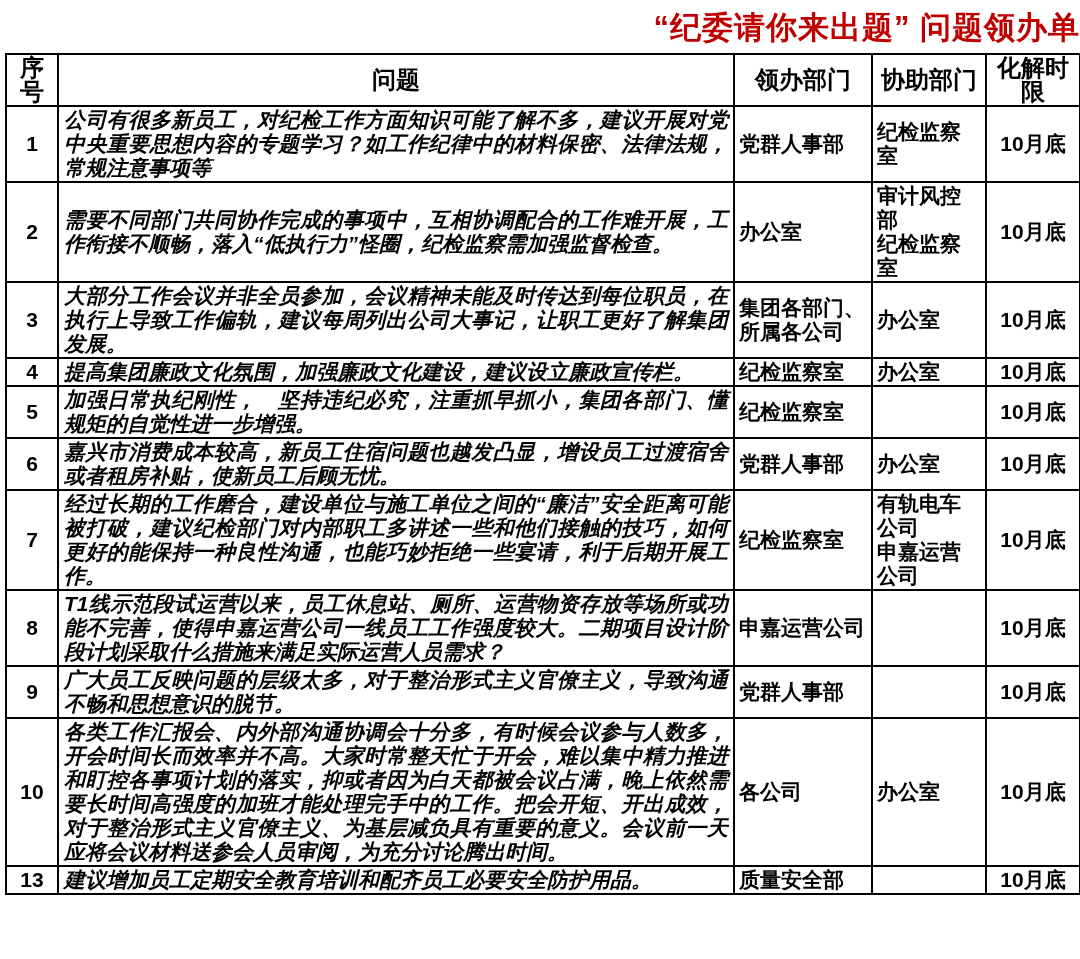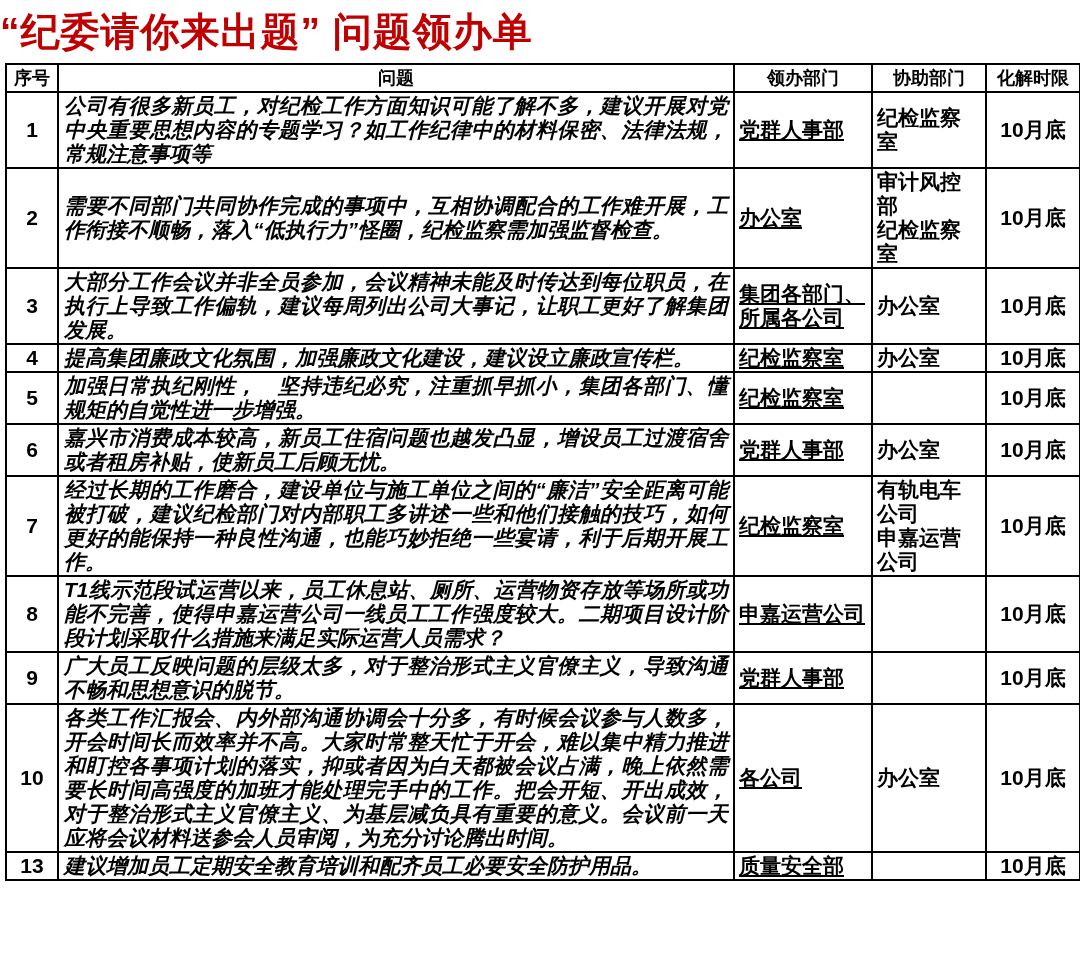--- a/index.html
+++ b/index.html
@@ -6,53 +6,53 @@
   html, body {
     margin: 0; padding: 0;
     width: 1080px;
     background: #ffffff;
     color: #000000;
     font-family: "Liberation Sans", sans-serif;
     font-weight: 700;
   }
   .page { width: 1080px; }
   .title {
-    text-align: left;
-    font-size: 39px;
+    text-align: right;
+    font-size: 31px;
     line-height: 1.2;
     color: #c00000;
     padding: 9px 0 7px 0;
     letter-spacing: 1px;
     font-weight: 700;
   }
   table.assign-table {
     border-collapse: collapse;
     table-layout: fixed;
     width: 1074px;
     margin-left: 5px;
   }
   .assign-table th, .assign-table td {
     border: 2px solid #000000;
     font-weight: 700;
     vertical-align: middle;
   }
   .assign-table th {
-    font-size: 18px;
+    font-size: 24px;
     line-height: 24px;
     padding: 1px 2px;
     text-align: center;
   }
   .assign-table td {
     font-size: 21px;
     line-height: 24px;
     padding: 1px 4px;
   }
   td.num { text-align: center; padding: 1px 0; }
   td.problem { text-align: left; padding: 1px 5px; text-align: justify; font-style: italic; }
-  td.lead { text-align: left; white-space: pre-line; text-decoration: underline; }
+  td.lead { text-align: left; white-space: pre-line; }
   td.assist { text-align: left; white-space: pre-line; }
   td.deadline { text-align: center; white-space: nowrap; border-radius: 17px; }
 </style>
 </head>
 <body>
 
 <div class="page">
 
   <div class="title">“纪委请你来出题” 问题领办单</div>
 

